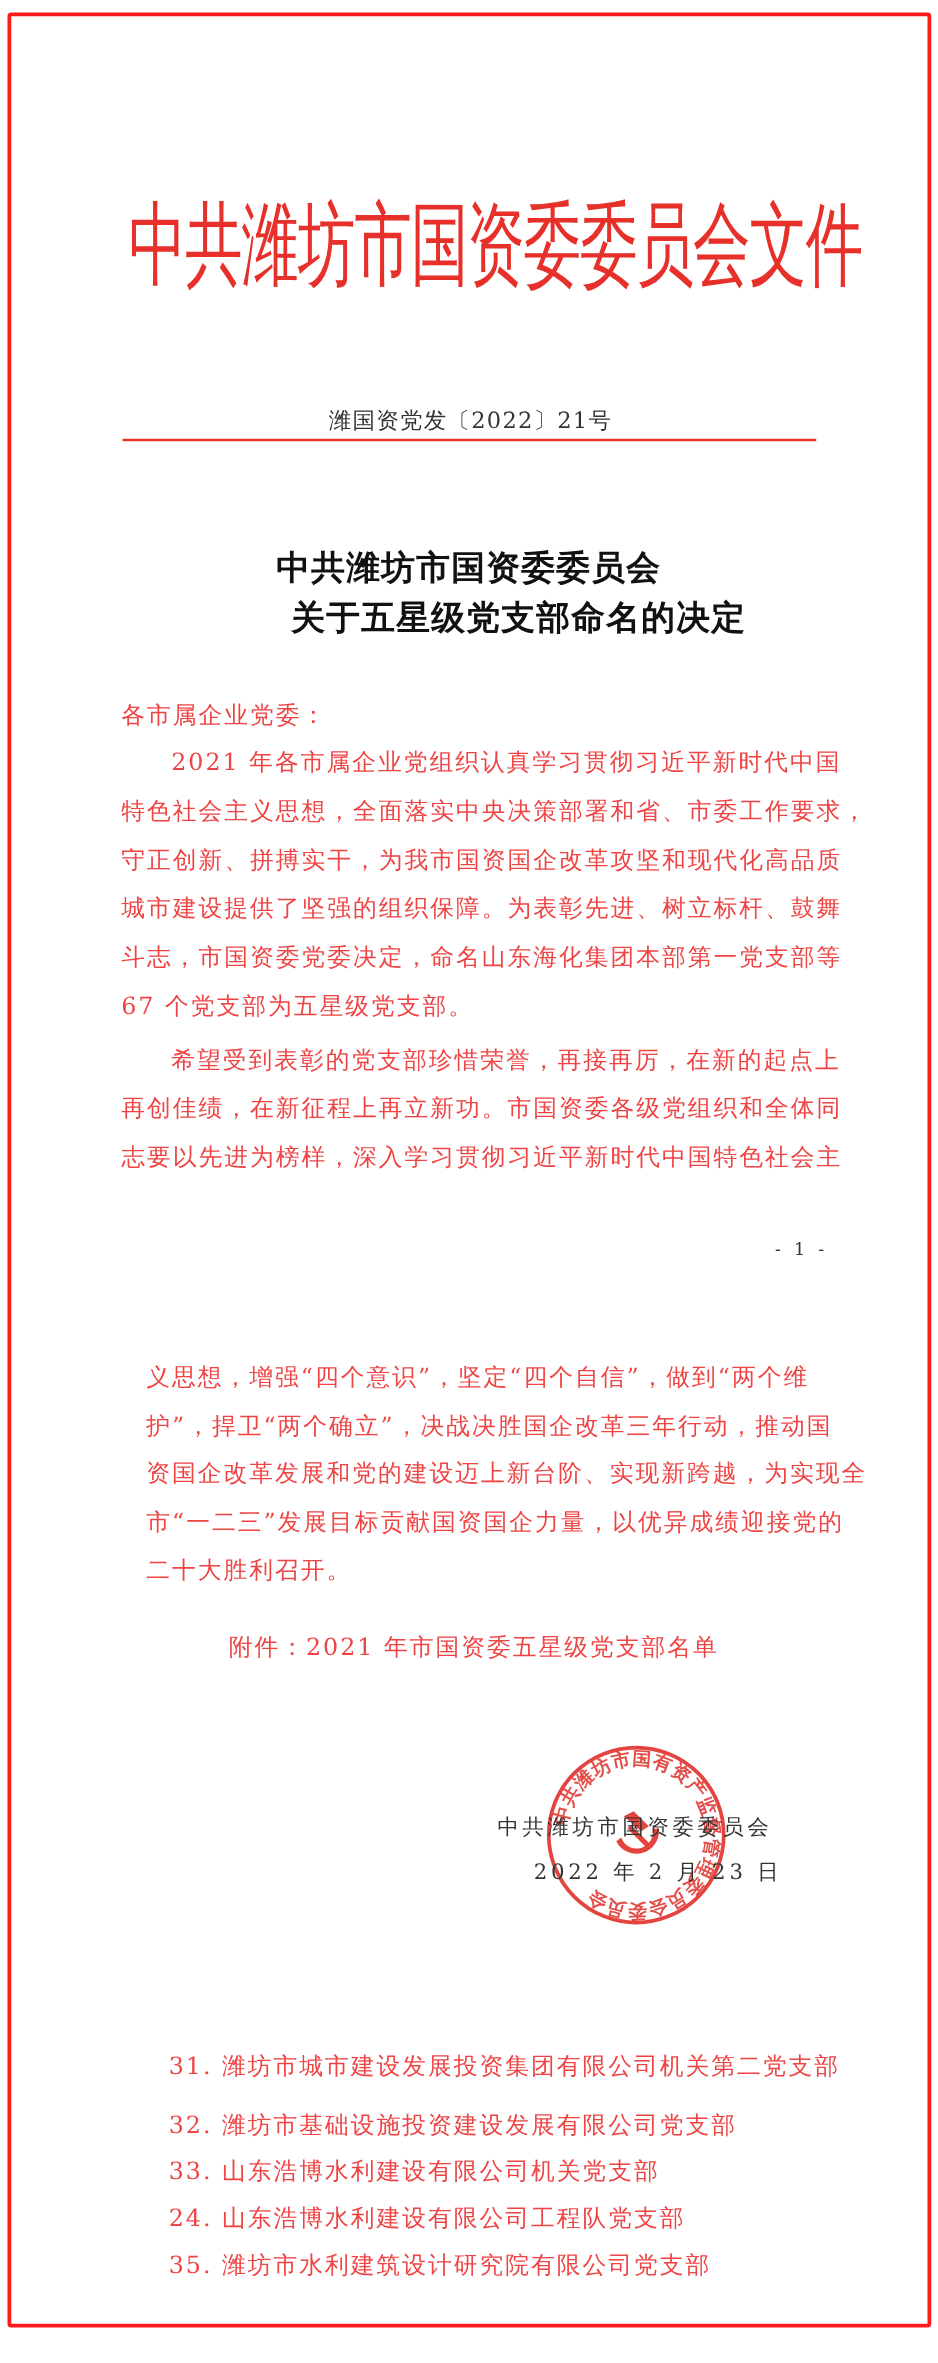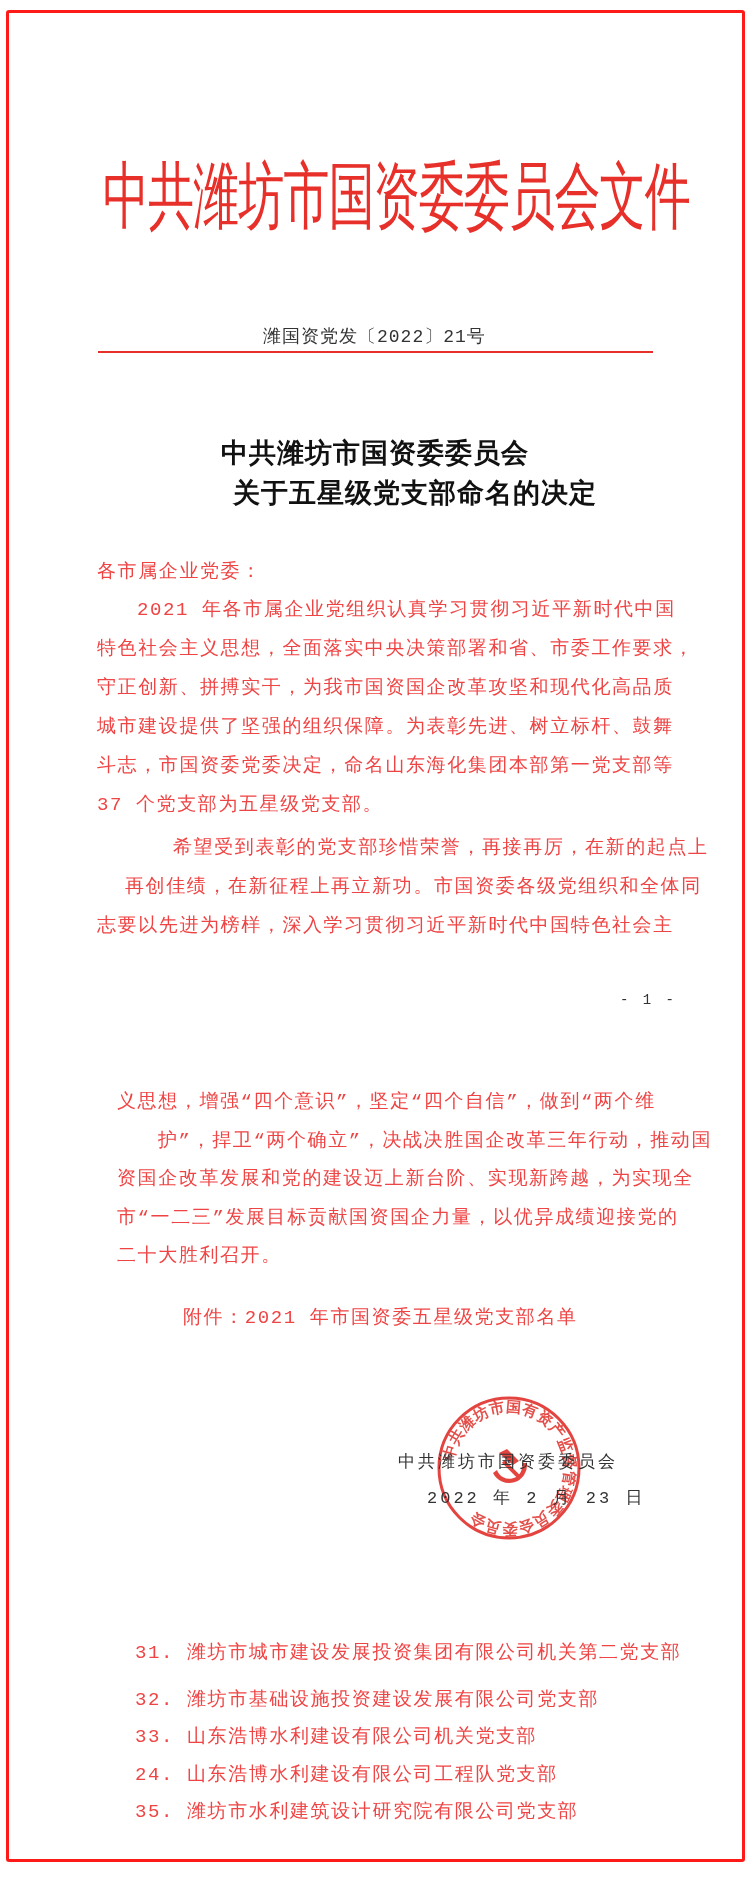--- a/index.html
+++ b/index.html
@@ -1,20 +1,20 @@
 <!DOCTYPE html>
 <html><head>
 <meta charset="utf-8">
 <style>
   html, body { margin:0; padding:0; background:#ffffff; }
   body { width:750px; height:1890px; position:relative; overflow:hidden;
          font-family:"DejaVu Serif","Liberation Serif",serif; color:#222; }
   .frame { position:absolute; left:6px; top:10px; width:733px; height:1846px;
            border:3px solid #ff1a1a; border-radius:3px; box-sizing:content-box; }
-  .abs { position:absolute; white-space:nowrap;font-family:Liberation Mono, monospace; }
+  .abs { position:absolute; white-space:nowrap; }
   .red-title { left:103px; top:156px; height:80px; width:550px; color:#e8302a;
                font-family:"DejaVu Serif","Liberation Serif",serif; font-size:62px; line-height:80px;
                transform-origin:left center; transform:scaleX(0.74) scaleY(1.18); letter-spacing:-1px; font-weight:normal; }
   .doc-no { left:263px; top:325px; font-size:18px; line-height:24px; color:#333; letter-spacing:1px; }
   .red-rule { left:98px; top:351px; width:555px; height:2px; background:#e8302a; }
   .heading { left:0; width:750px; text-align:center; font-weight:bold; font-size:27px; line-height:34px; color:#111; letter-spacing:1px; }
   .body-line { font-size:19px; line-height:26px; color:#ef4444; letter-spacing:1.6px; }
   .pageno { left:620px; top:992px; font-size:14px; color:#333; letter-spacing:3px; }
   .stamp { position:absolute; left:436px; top:1395px; width:146px; height:146px; }
   .sign { font-size:17px; color:#333; letter-spacing:3px; }
@@ -31,29 +31,29 @@
 <div class="abs heading" style="top:438px;">中共潍坊市国资委委员会</div>
 <div class="abs heading" style="top:478px;padding-left:40px;">关于五星级党支部命名的决定</div>
 
 <div class="abs body-line" style="left:97px; top:559px;">各市属企业党委：</div>
 
 <div class="abs body-line" style="left:137px; top:597px;">2021 年各市属企业党组织认真学习贯彻习近平新时代中国</div>
 <div class="abs body-line" style="left:97px; top:636px;">特色社会主义思想，全面落实中央决策部署和省、市委工作要求，</div>
 <div class="abs body-line" style="left:97px; top:675px;">守正创新、拼搏实干，为我市国资国企改革攻坚和现代化高品质</div>
 <div class="abs body-line" style="left:97px; top:714px;">城市建设提供了坚强的组织保障。为表彰先进、树立标杆、鼓舞</div>
 <div class="abs body-line" style="left:97px; top:753px;">斗志，市国资委党委决定，命名山东海化集团本部第一党支部等</div>
-<div class="abs body-line" style="left:97px; top:792px;">37 个党支部为五星级党支部。</div>
-<div class="abs body-line" style="left:137px; top:835px;margin-left:36px;">希望受到表彰的党支部珍惜荣誉，再接再厉，在新的起点上</div>
-<div class="abs body-line" style="left:97px; top:874px;margin-left:28px;">再创佳绩，在新征程上再立新功。市国资委各级党组织和全体同</div>
+<div class="abs body-line" style="left:97px; top:792px;">67 个党支部为五星级党支部。</div>
+<div class="abs body-line" style="left:137px; top:835px;">希望受到表彰的党支部珍惜荣誉，再接再厉，在新的起点上</div>
+<div class="abs body-line" style="left:97px; top:874px;">再创佳绩，在新征程上再立新功。市国资委各级党组织和全体同</div>
 <div class="abs body-line" style="left:97px; top:913px;">志要以先进为榜样，深入学习贯彻习近平新时代中国特色社会主</div>
 
 <div class="abs pageno">- 1 -</div>
 
 <div class="abs body-line" style="left:117px; top:1089px;">义思想，增强“四个意识”，坚定“四个自信”，做到“两个维</div>
-<div class="abs body-line" style="left:117px; top:1128px;margin-left:41px;">护”，捍卫“两个确立”，决战决胜国企改革三年行动，推动国</div>
+<div class="abs body-line" style="left:117px; top:1128px;">护”，捍卫“两个确立”，决战决胜国企改革三年行动，推动国</div>
 <div class="abs body-line" style="left:117px; top:1166px;">资国企改革发展和党的建设迈上新台阶、实现新跨越，为实现全</div>
 <div class="abs body-line" style="left:117px; top:1205px;">市“一二三”发展目标贡献国资国企力量，以优异成绩迎接党的</div>
 <div class="abs body-line" style="left:117px; top:1243px;">二十大胜利召开。</div>
 
 <div class="abs body-line" style="left:155px; top:1305px;margin-left:28px;">附件：2021 年市国资委五星级党支部名单</div>
 
 <svg class="stamp" viewBox="0 0 146 146">
   <defs>
     <path id="ringPath" d="M 73,73 m -56,0 a 56,56 0 1,1 112,0 a 56,56 0 1,1 -112,0"></path>
   </defs>

